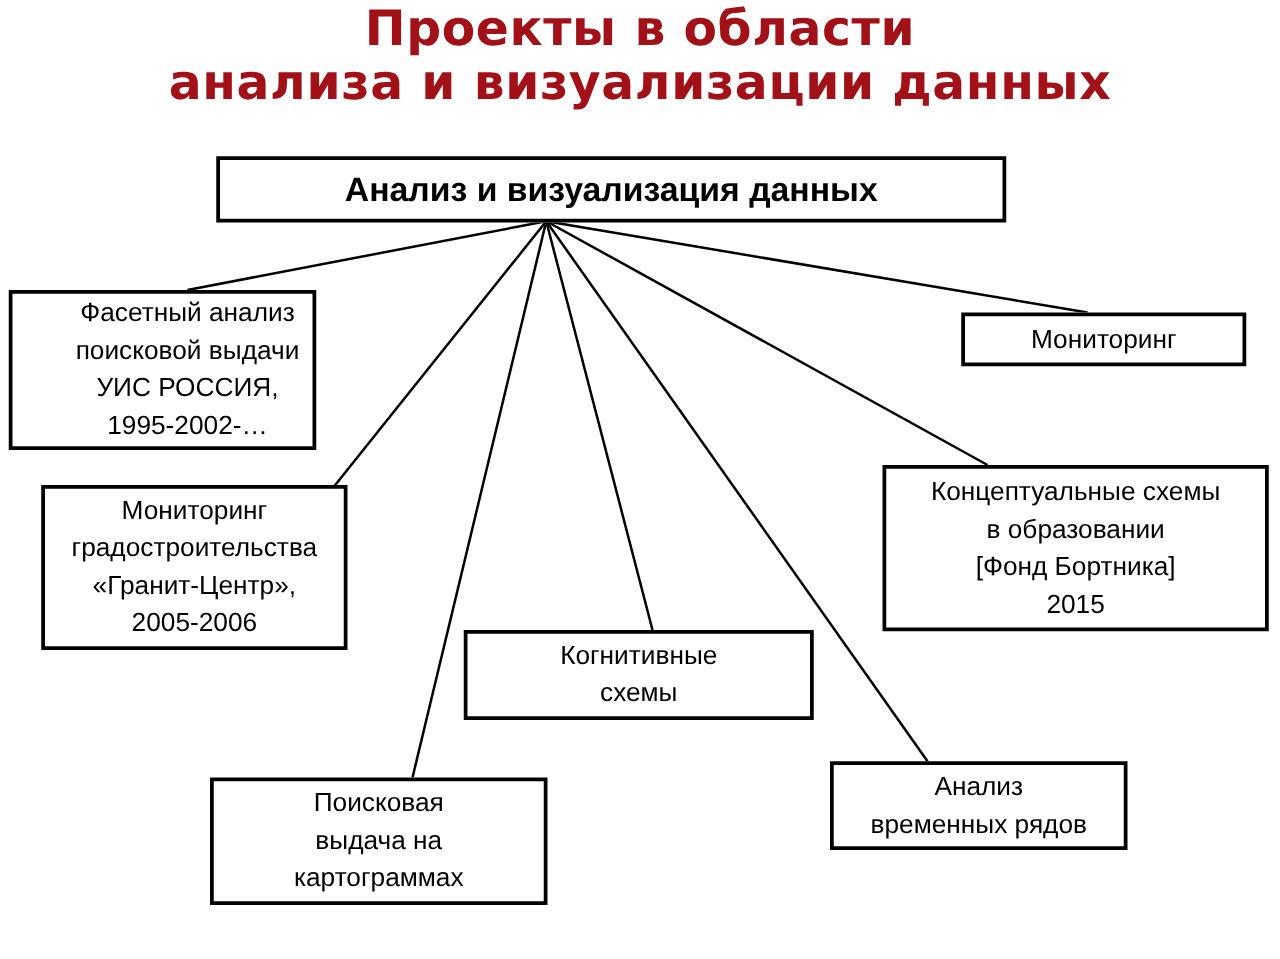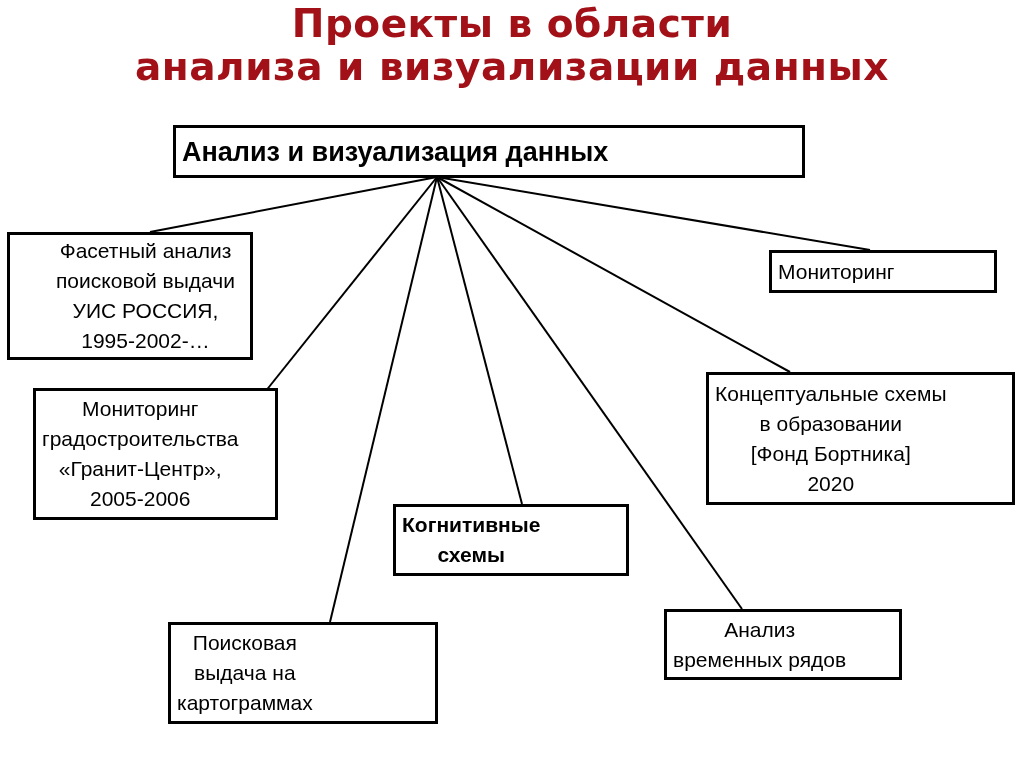--- a/index.html
+++ b/index.html
@@ -39,21 +39,21 @@
     pointer-events: none;
   }
   .node {
     position: absolute;
     box-sizing: border-box;
     border: 3px solid #000000;
     background: #ffffff;
     color: #000000;
     display: flex;
     align-items: center;
-    justify-content: flex-start;
+    justify-content: center;
     text-align: center;
     white-space: pre-line;
     font-family: "Liberation Sans", "DejaVu Sans", sans-serif;
     font-size: 21px;
     line-height: 30px;
   }
   .node.root {
     font-weight: bold;
     font-size: 27px;
     line-height: 32px;
@@ -100,34 +100,34 @@
 «Гранит-Центр»,
 2005-2006</span>
   </div>
 
   <div class="node" id="node-2" style="left: 168px; top: 622px; width: 270px; height: 102px;">
     <span class="node-label">Поисковая
 выдача на
 картограммах</span>
   </div>
 
-  <div class="node" id="node-3" style="left: 393px; top: 504px; width: 236px; height: 72px; font-weight: bold;">
+  <div class="node" id="node-3" style="left: 371px; top: 504px; width: 280px; height: 72px;">
     <span class="node-label">Когнитивные
 схемы</span>
   </div>
 
   <div class="node" id="node-4" style="left: 640px; top: 609px; width: 238px; height: 71px; margin-left: 24px;">
     <span class="node-label">Анализ
 временных рядов</span>
   </div>
 
   <div class="node" id="node-5" style="left: 706px; top: 372px; width: 309px; height: 133px;">
     <span class="node-label">Концептуальные схемы
 в образовании
 [Фонд Бортника]
-2020</span>
+2015</span>
   </div>
 
   <div class="node" id="node-6" style="left: 769px; top: 250px; width: 228px; height: 43px;">
     <span class="node-label">Мониторинг</span>
   </div>
 
 </div>
 
 </body></html>

